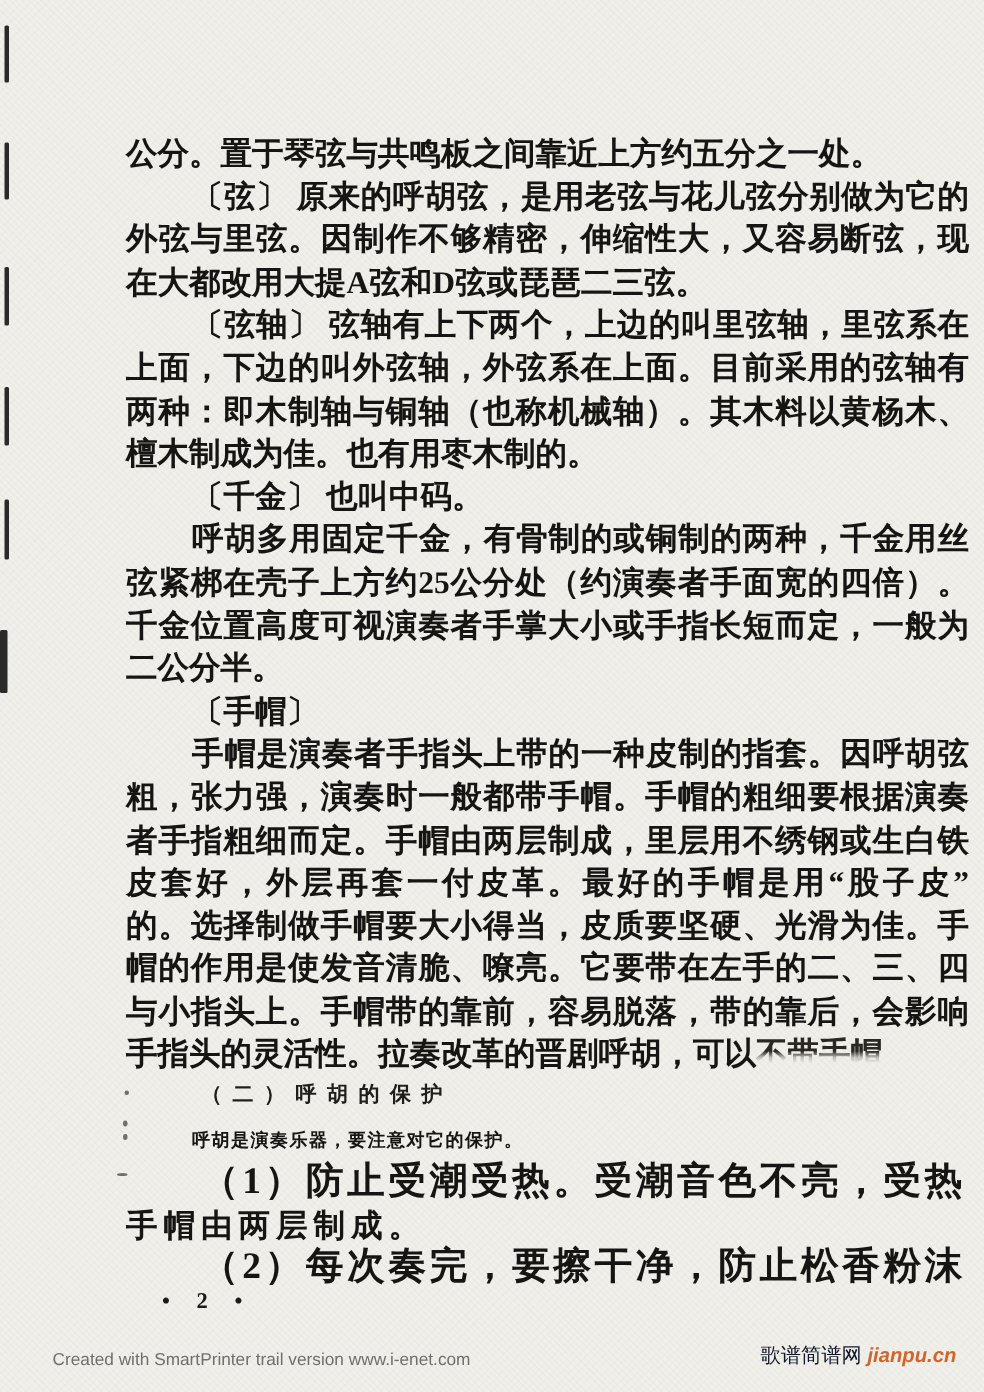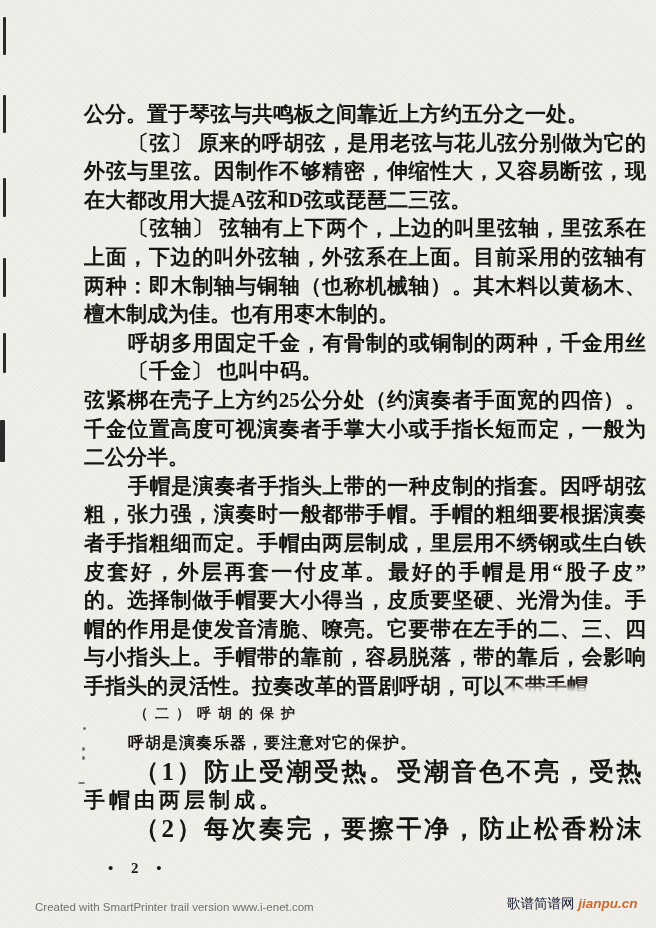--- a/index.html
+++ b/index.html
@@ -35,21 +35,21 @@
     position: absolute;
     background: #3a3a3a;
     border-radius: 50%;
     opacity: .7;
   }
 
   
   .text-column {
     position: absolute;
     left: 84px;
-    top: 100px;
+    top: 88px;
     width: 562px;
     color: #171513;
   }
   .line {
     height: 28.6px;
     line-height: 28.6px;
     white-space: nowrap;
     font-weight: bold;
     font-size: 21px;
   }
@@ -61,21 +61,21 @@
   .line.indent { padding-left: 44px; }
 
   .line.heading {
     font-weight: 600;
     font-size: 14px;
     letter-spacing: 7px;
     padding-left: 50px;
     color: #201d1a;
   }
   .line.sub {
-    font-size: 16px;
+    font-size: 12px;
     letter-spacing: 1px;
     padding-left: 44px;
   }
   .line.subnum {
     font-size: 25px;
     letter-spacing: 2.5px;
     padding-left: 50px;
   }
   .line.subcont {
     font-size: 21px;
@@ -143,25 +143,26 @@
 
   <div class="text-column" id="text-column">
       <div class="line">公分。置于琴弦与共鸣板之间靠近上方约五分之一处。</div>
       <div class="line indent justify">〔弦〕 原来的呼胡弦，是用老弦与花儿弦分别做为它的</div>
       <div class="line justify">外弦与里弦。因制作不够精密，伸缩性大，又容易断弦，现</div>
       <div class="line">在大都改用大提A弦和D弦或琵琶二三弦。</div>
       <div class="line indent justify">〔弦轴〕 弦轴有上下两个，上边的叫里弦轴，里弦系在</div>
       <div class="line justify">上面，下边的叫外弦轴，外弦系在上面。目前采用的弦轴有</div>
       <div class="line justify">两种：即木制轴与铜轴（也称机械轴）。其木料以黄杨木、</div>
       <div class="line">檀木制成为佳。也有用枣木制的。</div>
+      <div class="line indent">〔千金〕 也叫中码。</div>
       <div class="line indent justify">呼胡多用固定千金，有骨制的或铜制的两种，千金用丝</div>
-      <div class="line indent">〔千金〕 也叫中码。</div>
       <div class="line justify">弦紧梆在壳子上方约25公分处（约演奏者手面宽的四倍）。</div>
       <div class="line justify">千金位置高度可视演奏者手掌大小或手指长短而定，一般为</div>
       <div class="line">二公分半。</div>
+      <div class="line indent">〔手帽〕</div>
       <div class="line indent justify">手帽是演奏者手指头上带的一种皮制的指套。因呼胡弦</div>
       <div class="line justify">粗，张力强，演奏时一般都带手帽。手帽的粗细要根据演奏</div>
       <div class="line justify">者手指粗细而定。手帽由两层制成，里层用不绣钢或生白铁</div>
       <div class="line justify">皮套好，外层再套一付皮革。最好的手帽是用“股子皮”</div>
       <div class="line justify">的。选择制做手帽要大小得当，皮质要坚硬、光滑为佳。手</div>
       <div class="line justify">帽的作用是使发音清脆、嘹亮。它要带在左手的二、三、四</div>
       <div class="line justify">与小指头上。手帽带的靠前，容易脱落，带的靠后，会影响</div>
       <div class="line">手指头的灵活性。拉奏改革的晋剧呼胡，可以<span class="faded">不带手帽</span></div>
       <div class="line heading">（二）呼胡的保护</div>
       <div class="line sub">呼胡是演奏乐器，要注意对它的保护。</div>

